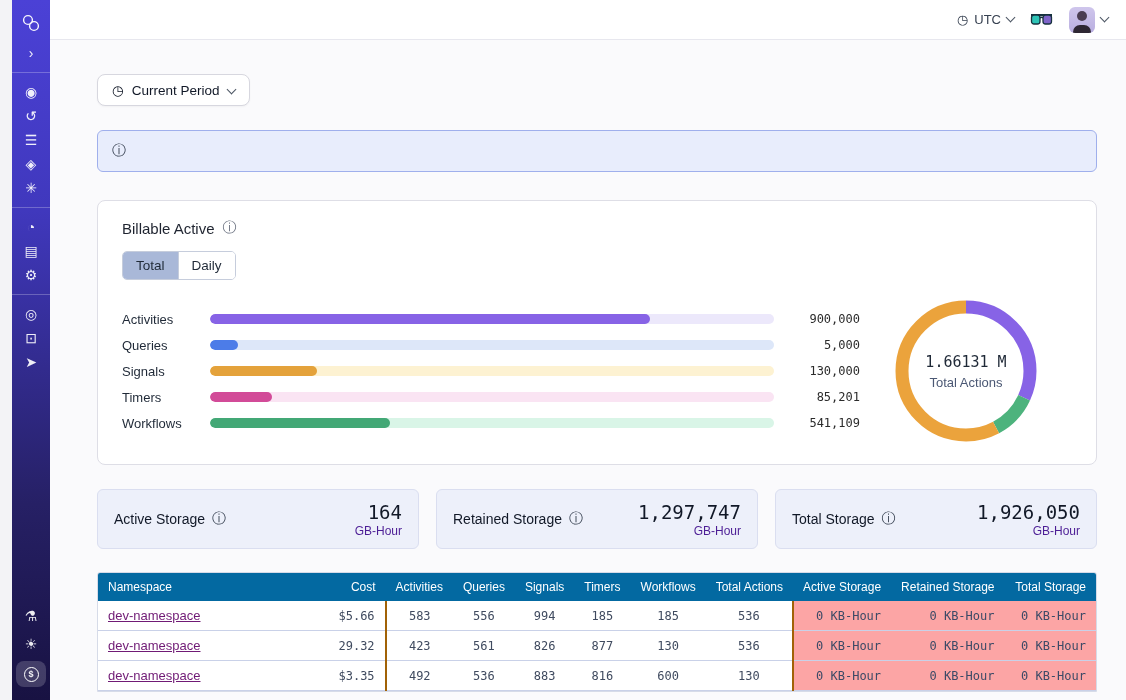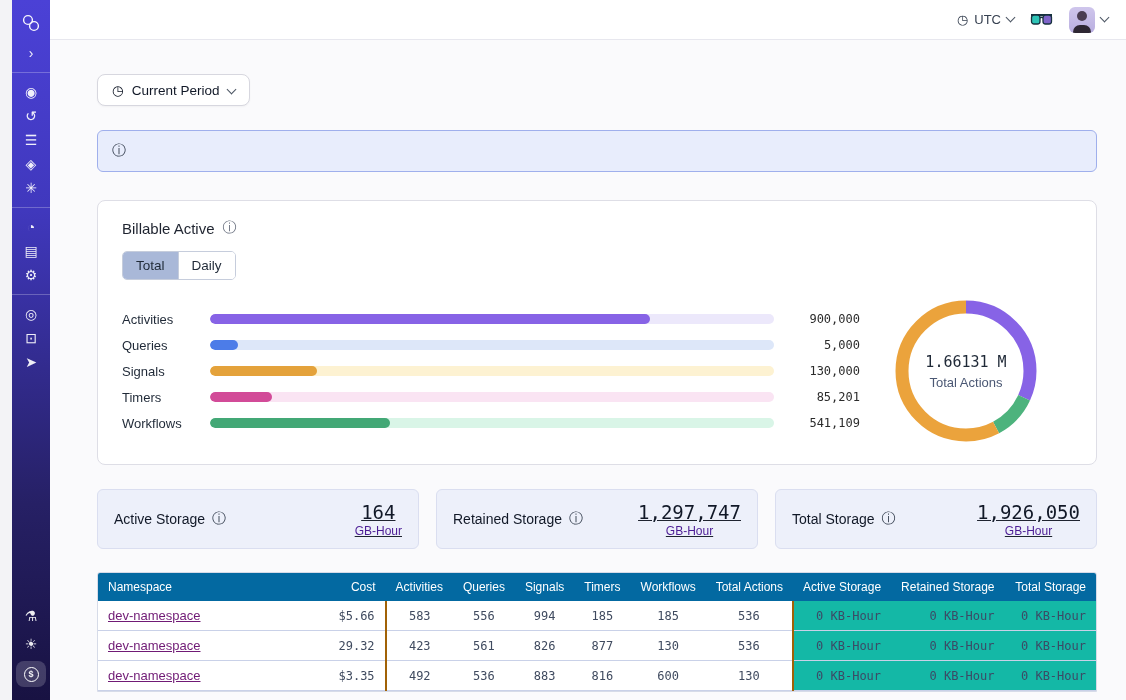--- a/index.html
+++ b/index.html
@@ -68,36 +68,36 @@
   .donut-wrap { width:212px; display:flex; align-items:center; justify-content:center; position:relative; }
   .donut-center { position:absolute; text-align:center; }
   .donut-value { font-size:15px; color:#1f2937; }
   .donut-label { font-size:13px; color:#4b5874; margin-top:4px; }
 
   
   .storage-row { display:flex; gap:17px; margin-top:24px; }
   .storage-card { flex:1; background:#edf0fa; border:1px solid #dadef0; border-radius:6px; height:60px;
     display:flex; align-items:center; justify-content:space-between; padding:0 16px; }
   .storage-label { display:flex; align-items:center; gap:7px; font-size:14px; color:#111827; }
-  .storage-val { text-align:center;text-decoration:underline; }
+  .storage-val { text-align:right; }
   .storage-num { font-size:19px; color:#111827; }
   .storage-unit { font-size:12px; color:#4c1d95; margin-top:1px; }
 
   
   .table-wrap { margin-top:23px; border:1px solid #d6dbe8; border-radius:3px 3px 0 0; overflow:hidden; }
   table { width:100%; border-collapse:collapse; font-size:12px; }
   thead th { background:#0369a1; color:#fff; font-weight:500; padding:7px 10px; white-space:nowrap; }
   th.l, td.l { text-align:left; }
   th.r, td.r { text-align:right; }
   th.c, td.c { text-align:center; }
   tbody td { background:#fff; padding:7px 10px; border-bottom:1px solid #c9d1e8; color:#3f4a5f; }
   td.ns a { color:#701a75; font-family:"Liberation Sans", sans-serif; font-size:13px; }
   .vdiv-r { border-right:2px solid #a16207; }
   td.store, th.store { }
-  td.store { background:#14b8a6; color:#3c4a66;margin-top:44px; }
+  td.store { background:#fca5a5; color:#3c4a66;margin-top:44px; }
 </style>
 </head>
 <body>
 
 <nav class="sidebar">
   <div class="sb-item sb-logo">
     <svg width="20" height="20" viewBox="0 0 20 20" fill="none" stroke="rgba(255,255,255,.95)" stroke-width="1.4">
       <circle cx="7" cy="7" r="4.4"></circle>
       <circle cx="13" cy="13" r="4.4"></circle>
     </svg>

